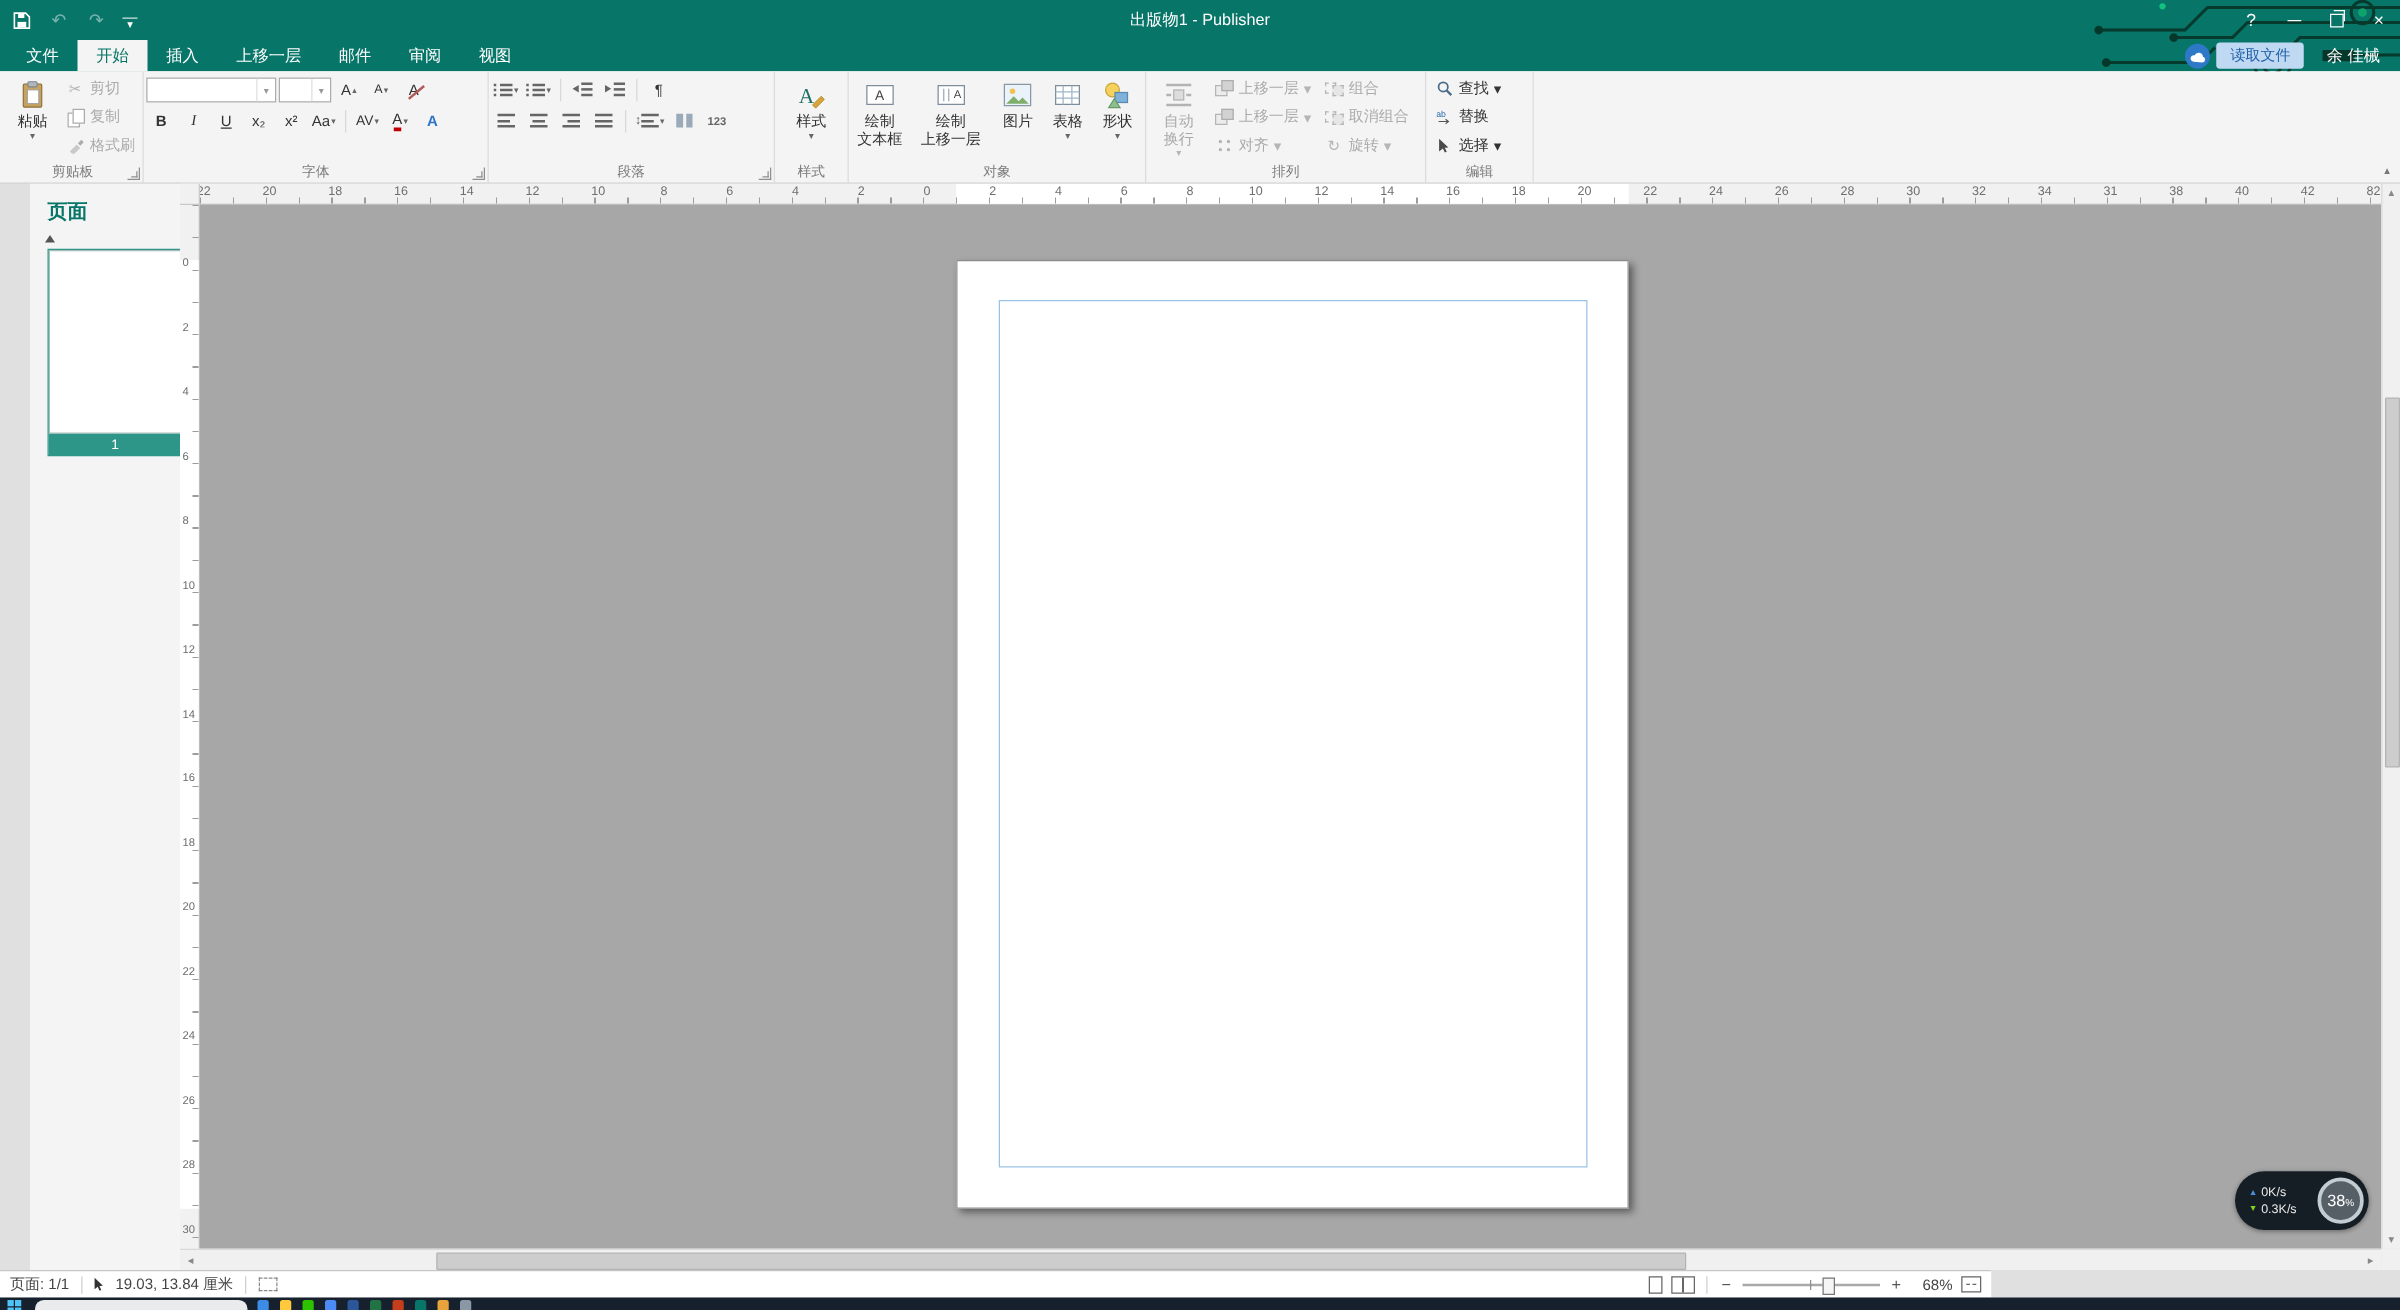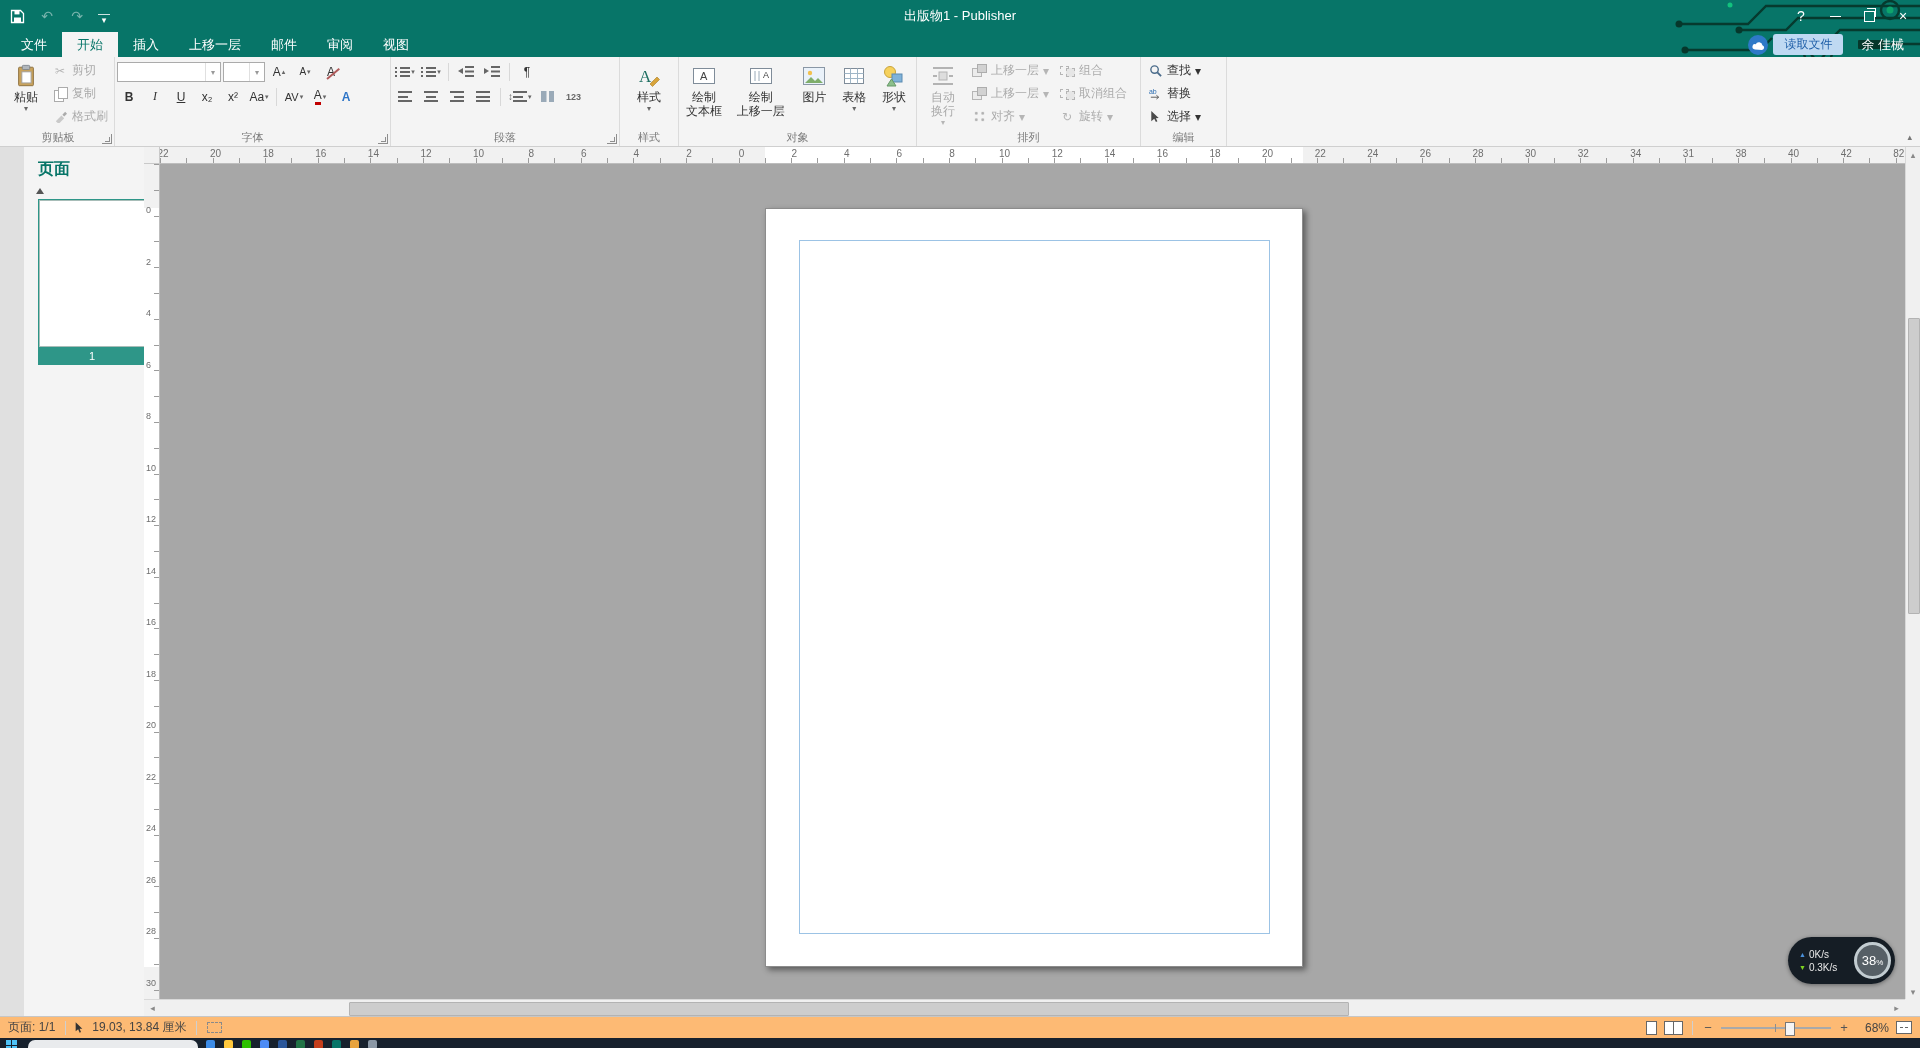--- a/index.html
+++ b/index.html
@@ -133,21 +133,21 @@
   
   #h-scroll{position:absolute;left:144px;top:999px;width:1761px;height:17px;background:#F0F0F0;border-top:1px solid #D9D9D9;box-sizing:border-box;}
   .hs-arrow{position:absolute;top:0;width:17px;height:16px;display:flex;align-items:center;justify-content:center;color:#888;font-size:9px;}
   .hs-thumb{position:absolute;left:205px;top:2px;width:998px;height:12px;background:#CDCDCD;border:1px solid #B3B3B3;border-radius:1px;}
   #v-scroll{position:absolute;left:1905px;top:147px;width:15px;height:852px;background:#F0F0F0;border-left:1px solid #D9D9D9;box-sizing:border-box;}
   .vs-arrow{position:absolute;left:0;width:14px;height:15px;display:flex;align-items:center;justify-content:center;color:#888;font-size:9px;}
   .vs-thumb{position:absolute;left:2px;top:171px;width:10px;height:294px;background:#CDCDCD;border:1px solid #B3B3B3;border-radius:1px;}
   #scroll-corner{position:absolute;left:1905px;top:999px;width:15px;height:17px;background:#F0F0F0;}
 
   
-  #statusbar{position:absolute;left:0;top:1016px;width:1920px;height:22px;background:#fdba74;border-top:1px solid #C6C6C6;
+  #statusbar{position:absolute;left:0;top:1016px;width:1593px;height:22px;background:#ffffff;border-top:1px solid #C6C6C6;
              display:flex;align-items:center;font-size:12px;color:#444;box-sizing:border-box;}
   .sb-item{padding:0 8px;white-space:nowrap;}
   .sb-sep{width:1px;height:14px;background:#CFCFCF;margin:0 2px;}
   .objsize-ic{width:13px;height:9px;border:1px dashed #8A8A8A;margin-left:8px;}
   .sb-right{margin-left:auto;display:flex;align-items:center;gap:7px;padding-right:8px;}
   .vi-single{width:9px;height:12px;border:1px solid #666;background:#fff;display:block;}
   .vi-spread{width:17px;height:12px;border:1px solid #666;display:block;
      background:linear-gradient(to right,#fff 47%,#666 47% 53%,#fff 53%);}
   .zoom-out,.zoom-in{font-size:13px;color:#555;width:12px;text-align:center;}
   .zoom-slider{position:relative;width:110px;height:14px;}

